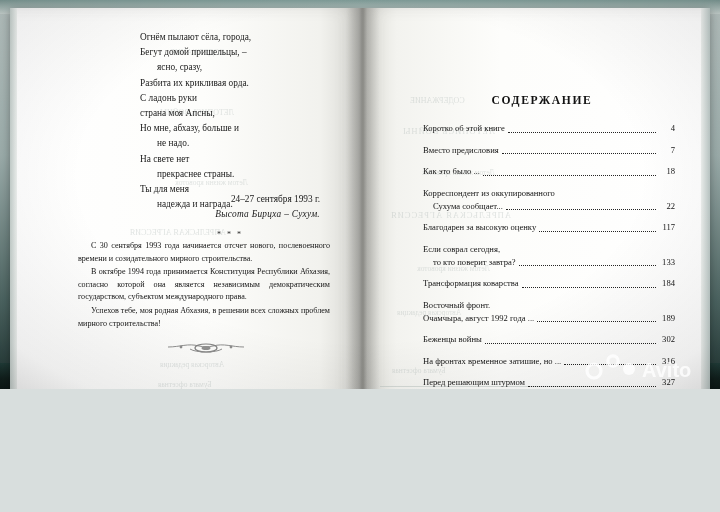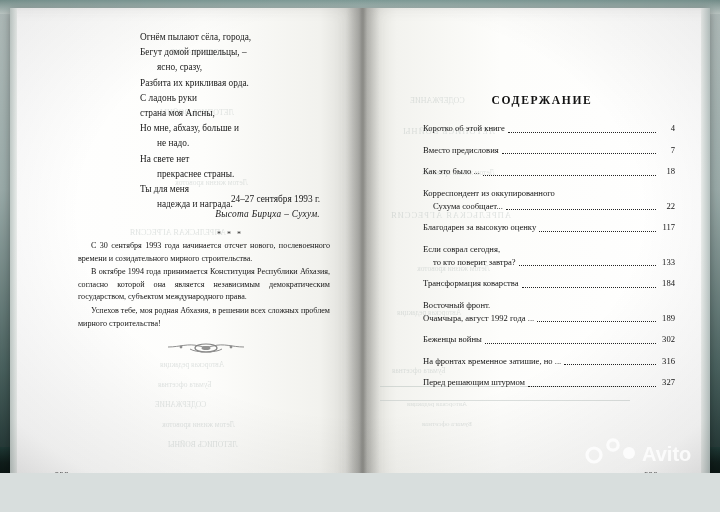--- a/index.html
+++ b/index.html
@@ -7,21 +7,21 @@
     margin: 0; padding: 0;
     width: 720px; height: 512px;
     overflow: hidden;
     background: #d8dedd;
     font-family: "Liberation Serif", serif;
   }
 
   #scan {
     position: relative;
     width: 720px;
-    height: 473px;
+    height: 389px;
     background: #e9eeec;
     overflow: hidden;
   }
 
   
   .backdrop {
     position: absolute;
     inset: 0;
     background:
       linear-gradient(180deg, #bcc8c6 0%, #9fb0ae 40%, #4d6663 78%, #213634 100%);

